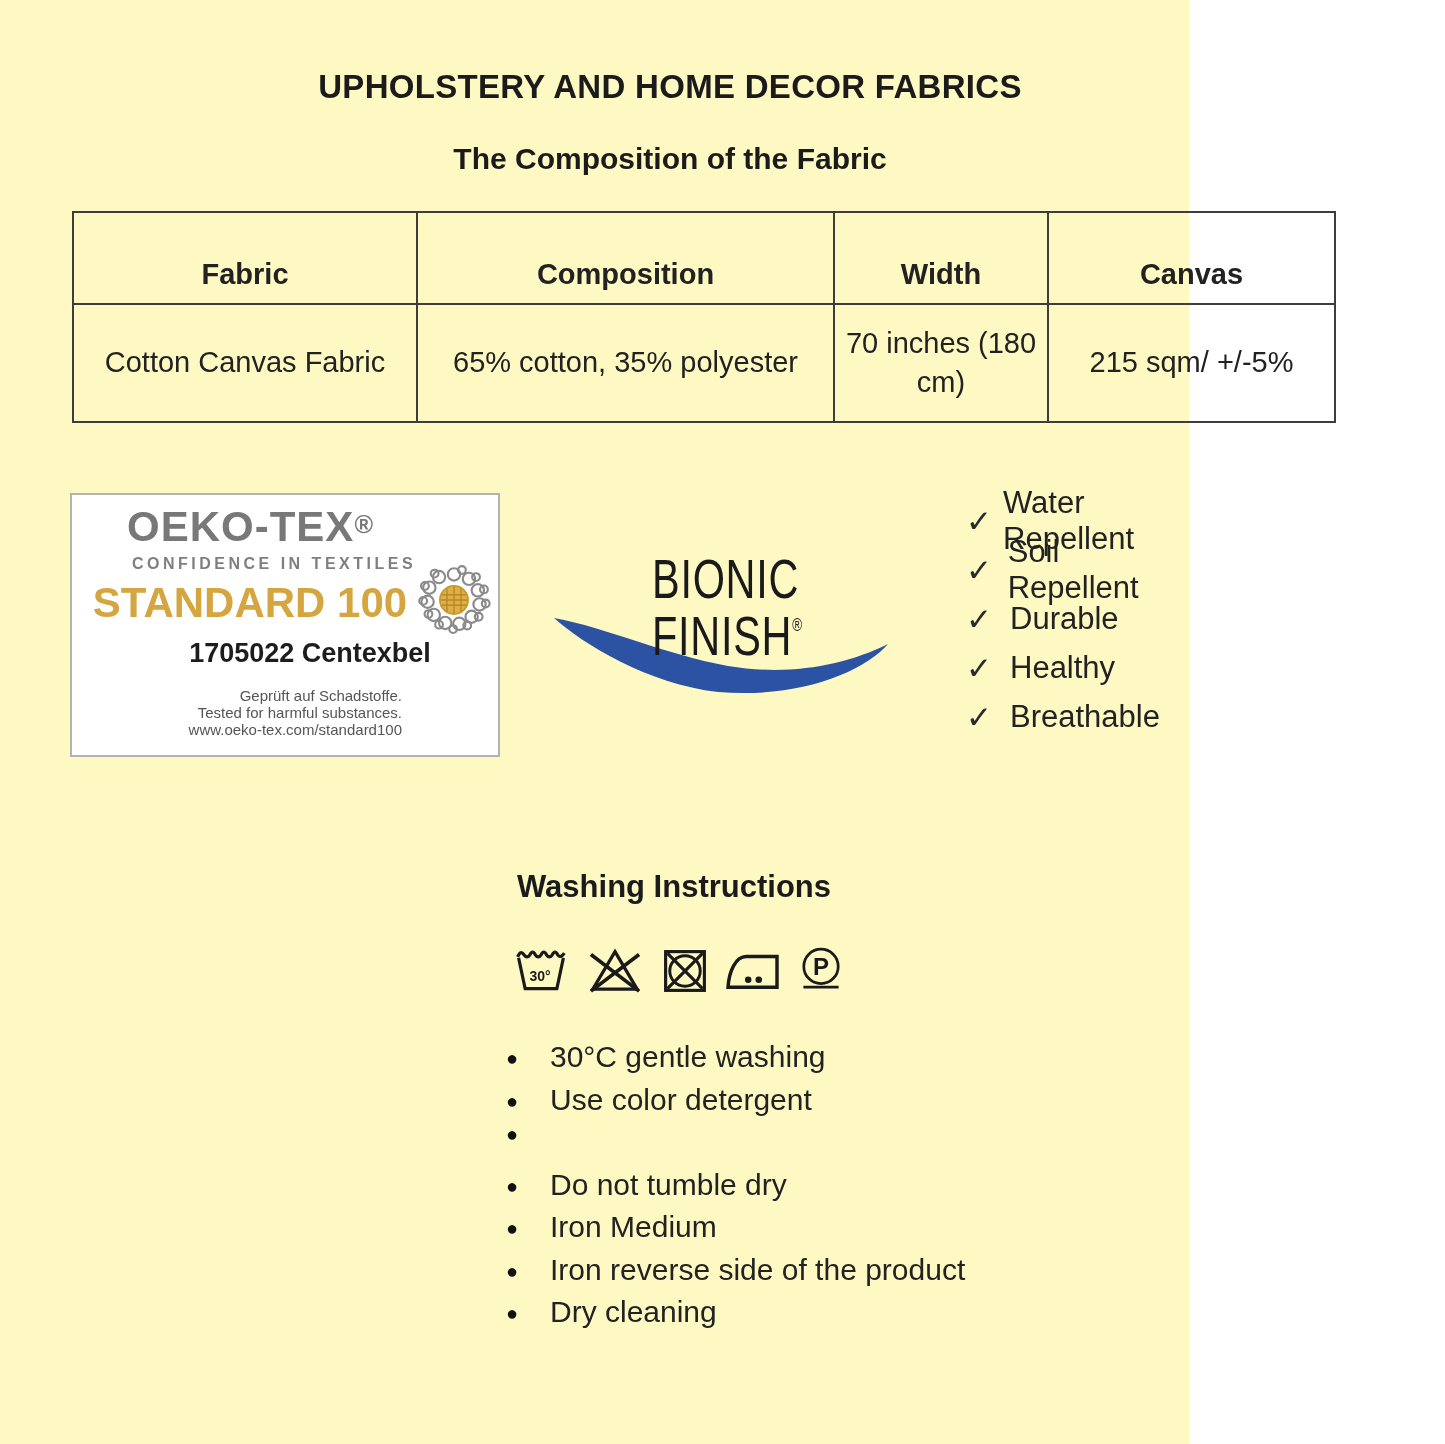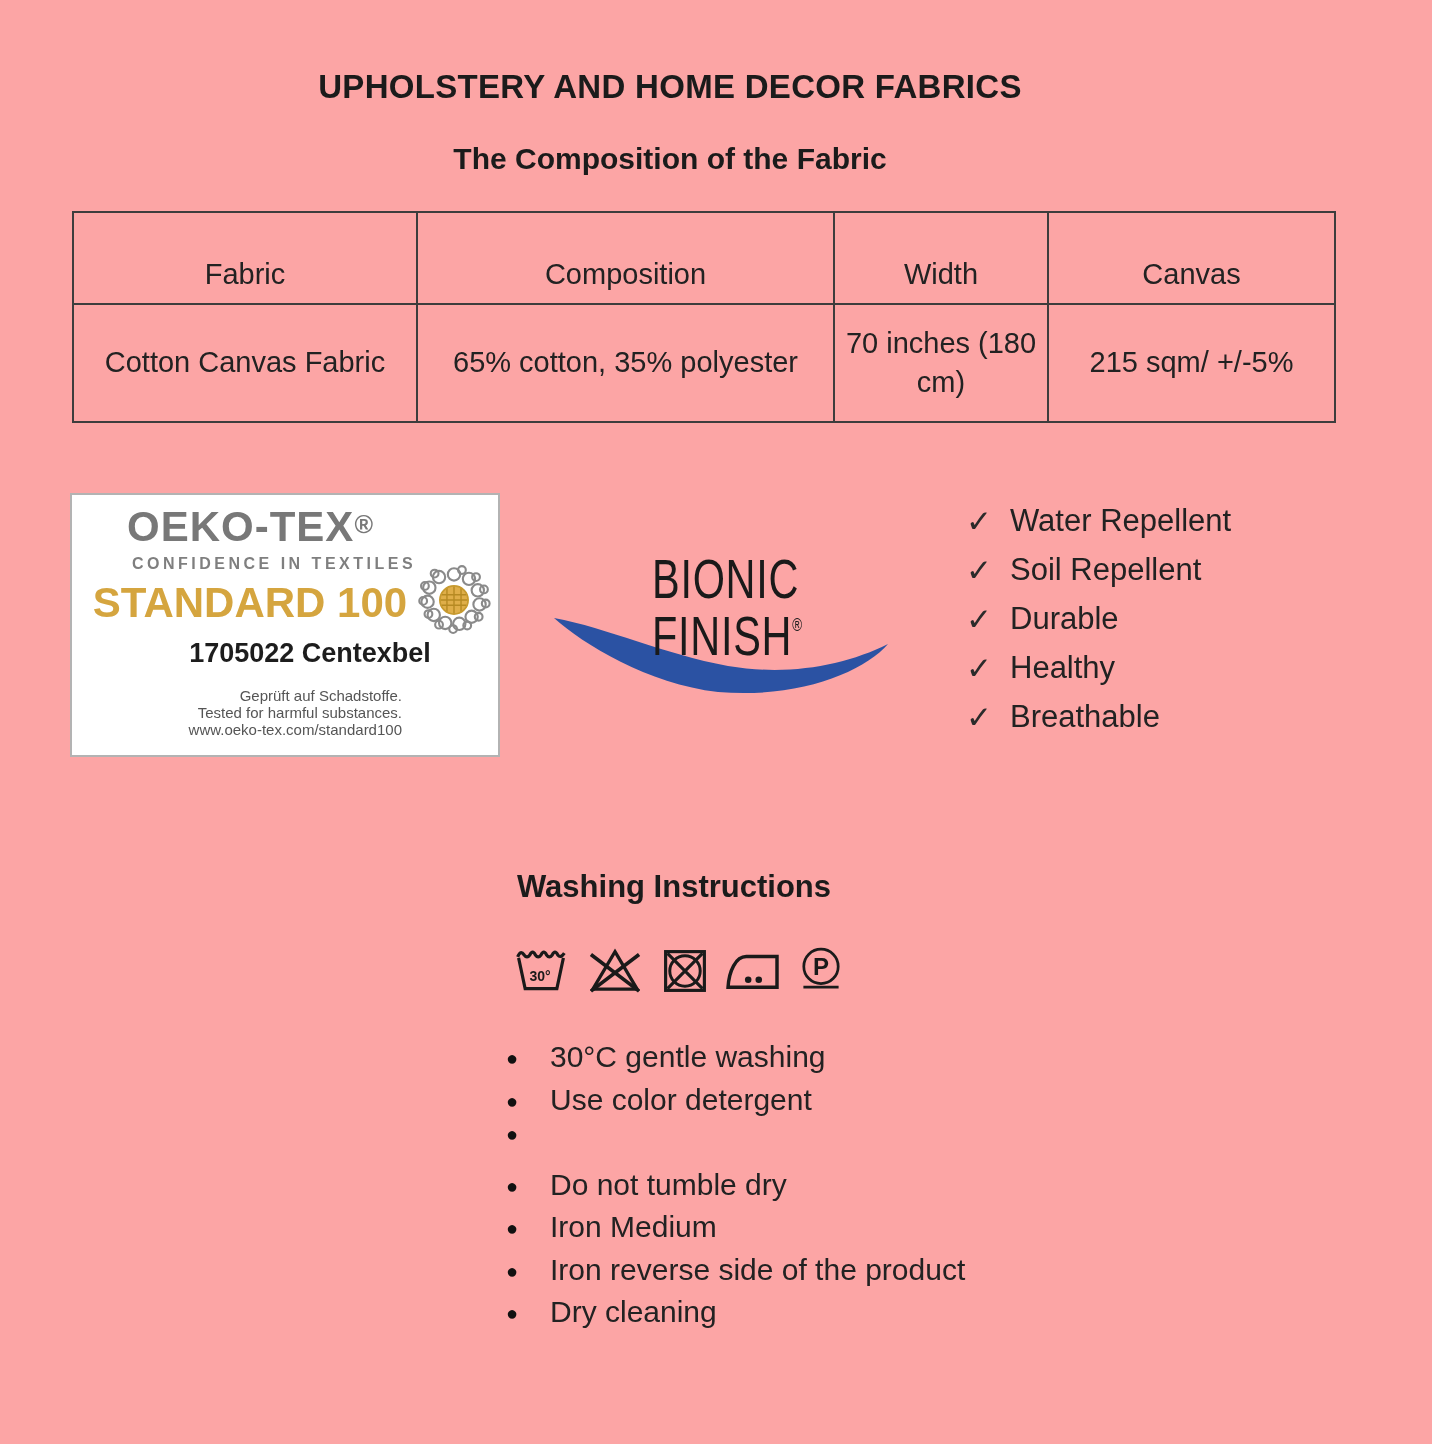--- a/index.html
+++ b/index.html
@@ -4,21 +4,21 @@
 <style>
   * { margin:0; padding:0; box-sizing:border-box; }
   html,body { background:#ffffff; }
   body {
     width:1445px; height:1444px;
     font-family:"Liberation Sans","DejaVu Sans",sans-serif;
     color:#1f1f1f;
     position:relative;
     overflow:hidden;
   }
-  .page { position:absolute; left:0; top:0; width:1432px; height:1444px; background:#fca5a5; }
+  .page { position:absolute; left:0; top:0; width:1189px; height:1444px; background:#fef9c3; }
 
   
   .doc-title {
     position:absolute; left:0; top:68px; width:1340px;
     text-align:center; font-size:33px; font-weight:bold; color:#1b1b1b;
     letter-spacing:0.3px;
   }
   .doc-subtitle {
     position:absolute; left:0; top:142px; width:1340px;
     text-align:center; font-size:30px; font-weight:bold; color:#1b1b1b;
@@ -30,21 +30,21 @@
     border-collapse:collapse; table-layout:fixed;
   }
   .comp-table th, .comp-table td {
     border:2px solid #3d3d3d;
     text-align:center;
     font-size:29px;
     color:#222;
     padding:0 8px;
   }
   .comp-table th {
-    height:92px; vertical-align:bottom; padding-bottom:12px; font-weight:normal;
+    height:92px; vertical-align:bottom; padding-bottom:12px; font-weight:bold;
   }
   .comp-table td { height:118px; vertical-align:middle; line-height:1.35; }
   .col-fabric{width:344px;} .col-comp{width:417px;} .col-width{width:214px;} .col-weight{width:287px;}
 
   
   .oeko-box {
     position:absolute; left:70px; top:493px; width:430px; height:264px;
     border:2px solid #b3b3b3; background:#fff;
   }
   .oeko-brand {

